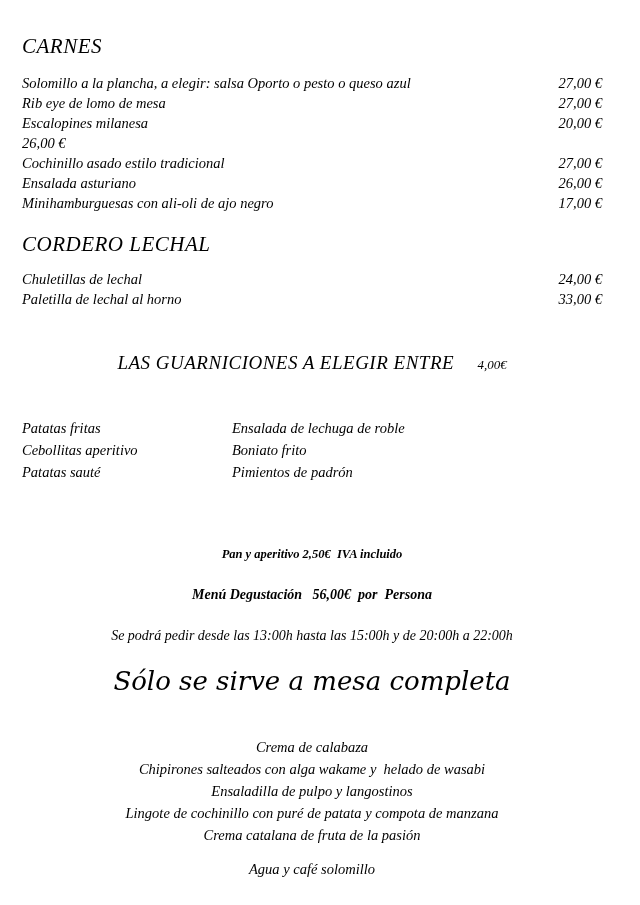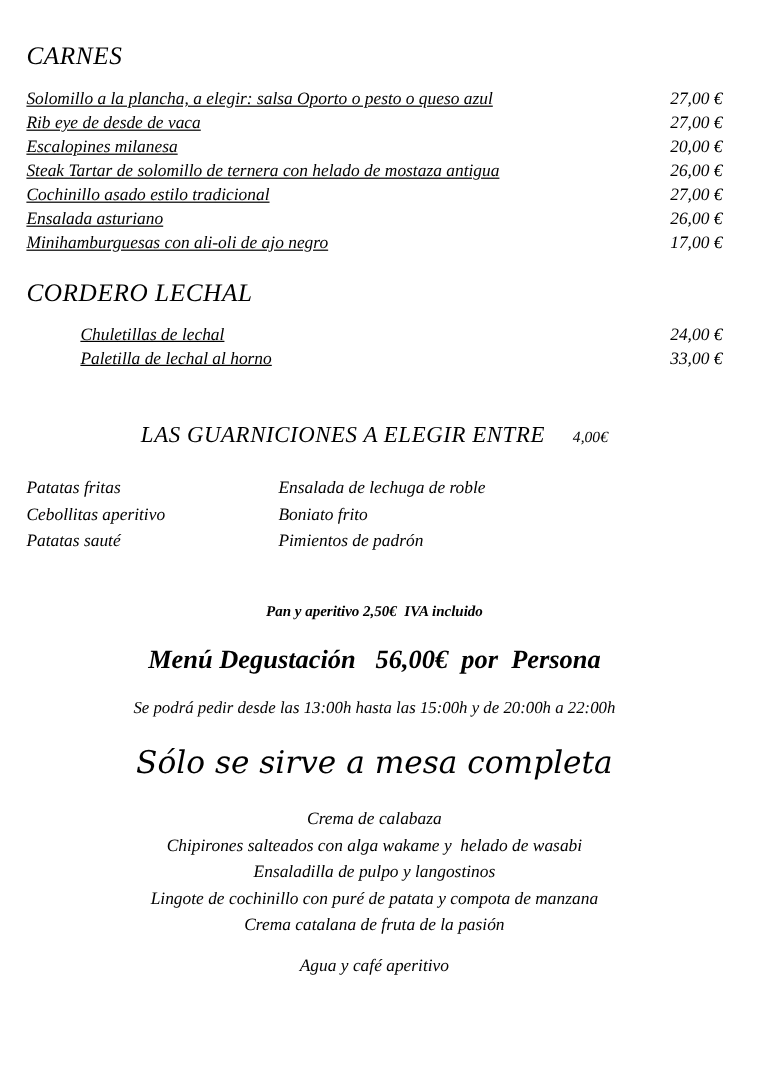--- a/index.html
+++ b/index.html
@@ -31,75 +31,75 @@
   .item-list {
     margin-top: 14px;
   }
   .item-row {
     display: flex;
     justify-content: space-between;
     align-items: baseline;
     font-size: 14.5px;
     line-height: 20px;
   }
-  .item-name { text-align: center; text-decoration: underline; }
+  .item-name { text-align: center; }
   .item-price { text-align: right; white-space: nowrap; }
 
   .cordero-title { margin-top: 18px; }
-  .cordero-list { margin-top: 12px; margin-left: 45px; }
+  .cordero-list { margin-top: 12px; }
 
   .sides-header {
     margin-top: 42px;
     text-align: center;
     font-size: 19px;
     line-height: 24px;
     letter-spacing: 0.5px;
   }
   .sides-header .sides-price {
     font-size: 13px;
     letter-spacing: 0;
     margin-left: 18px;
   }
   .sides-columns {
     display: flex;
-    margin-top: 20px;
+    margin-top: 40px;
   }
   .sides-col { width: 210px; }
   .sides-col.right { width: auto; }
   .side-item {
     font-size: 14.5px;
     line-height: 22px;
   }
 
   .center { text-align: center; white-space: pre-wrap; }
 
   .bread-note {
-    margin-top: 39px;
+    margin-top: 63px;
     font-size: 12.5px;
     line-height: 16px;
     font-weight: bold;
   }
   .tasting-title {
     margin-top: 20px;
-    font-size: 22px;
+    font-size: 14px;
     line-height: 26px;
     font-weight: bold;
   }
   .schedule {
     margin-top: 18px;
     font-size: 14px;
     line-height: 20px;
   }
   .notice {
     margin-top: 18px;
     font-size: 26px;
     line-height: 34px;
     font-family: "DejaVu Serif", "Liberation Serif", serif;
   }
-  .courses { margin-top: 19px; }
+  .courses { margin-top: 38px; }
   .course-item {
     font-size: 14.5px;
     line-height: 22px;
   }
   .included {
     margin-top: 13px;
     font-size: 14.5px;
     line-height: 20px;
   }
   .allergy-note {
@@ -115,29 +115,28 @@
 <div class="page">
 
   <h2 class="section-title">CARNES</h2>
 
   <div class="item-list">
     <div class="item-row">
       <span class="item-name">Solomillo a la plancha, a elegir: salsa Oporto o pesto o queso azul</span>
       <span class="item-price">27,00 €</span>
     </div>
     <div class="item-row">
-      <span class="item-name">Rib eye de desde de vaca</span>
+      <span class="item-name">Rib eye de lomo de mesa</span>
       <span class="item-price">27,00 €</span>
     </div>
     <div class="item-row">
       <span class="item-name">Escalopines milanesa</span>
       <span class="item-price">20,00 €</span>
     </div>
     <div class="item-row">
-      <span class="item-name">Steak Tartar de solomillo de ternera con helado de mostaza antigua</span>
       <span class="item-price">26,00 €</span>
     </div>
     <div class="item-row">
       <span class="item-name">Cochinillo asado estilo tradicional</span>
       <span class="item-price">27,00 €</span>
     </div>
     <div class="item-row">
       <span class="item-name">Ensalada asturiano</span>
       <span class="item-price">26,00 €</span>
     </div>
@@ -187,16 +186,16 @@
   <div class="notice center">Sólo se sirve a mesa completa</div>
 
   <div class="courses">
     <div class="course-item center">Crema de calabaza</div>
     <div class="course-item center">Chipirones salteados con alga wakame y  helado de wasabi</div>
     <div class="course-item center">Ensaladilla de pulpo y langostinos</div>
     <div class="course-item center">Lingote de cochinillo con puré de patata y compota de manzana</div>
     <div class="course-item center">Crema catalana de fruta de la pasión</div>
   </div>
 
-  <div class="included center">Agua y café aperitivo</div>
+  <div class="included center">Agua y café solomillo</div>
 
 
 </div>
 
 </body></html>

